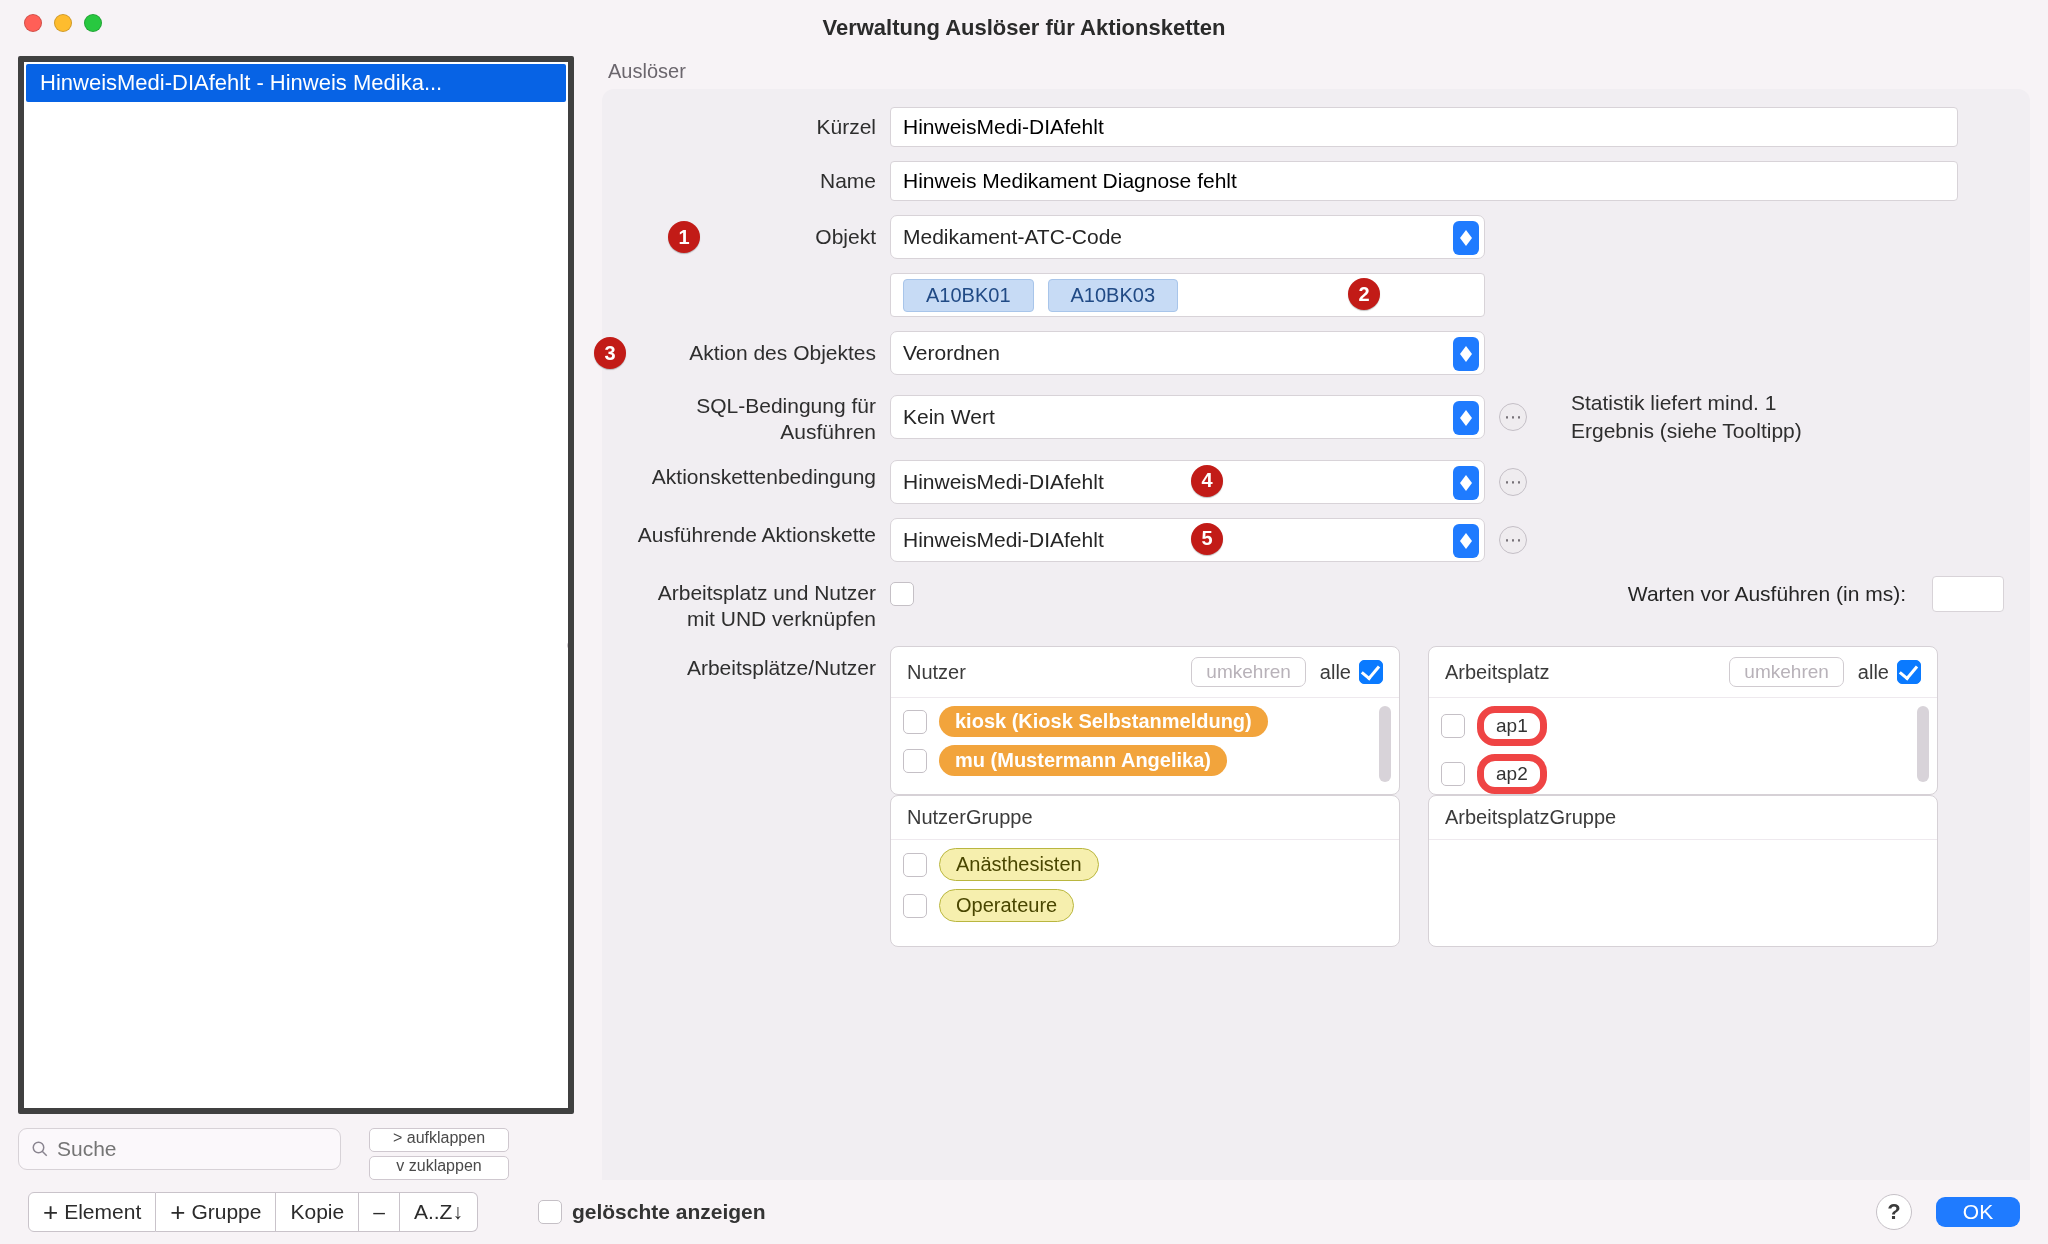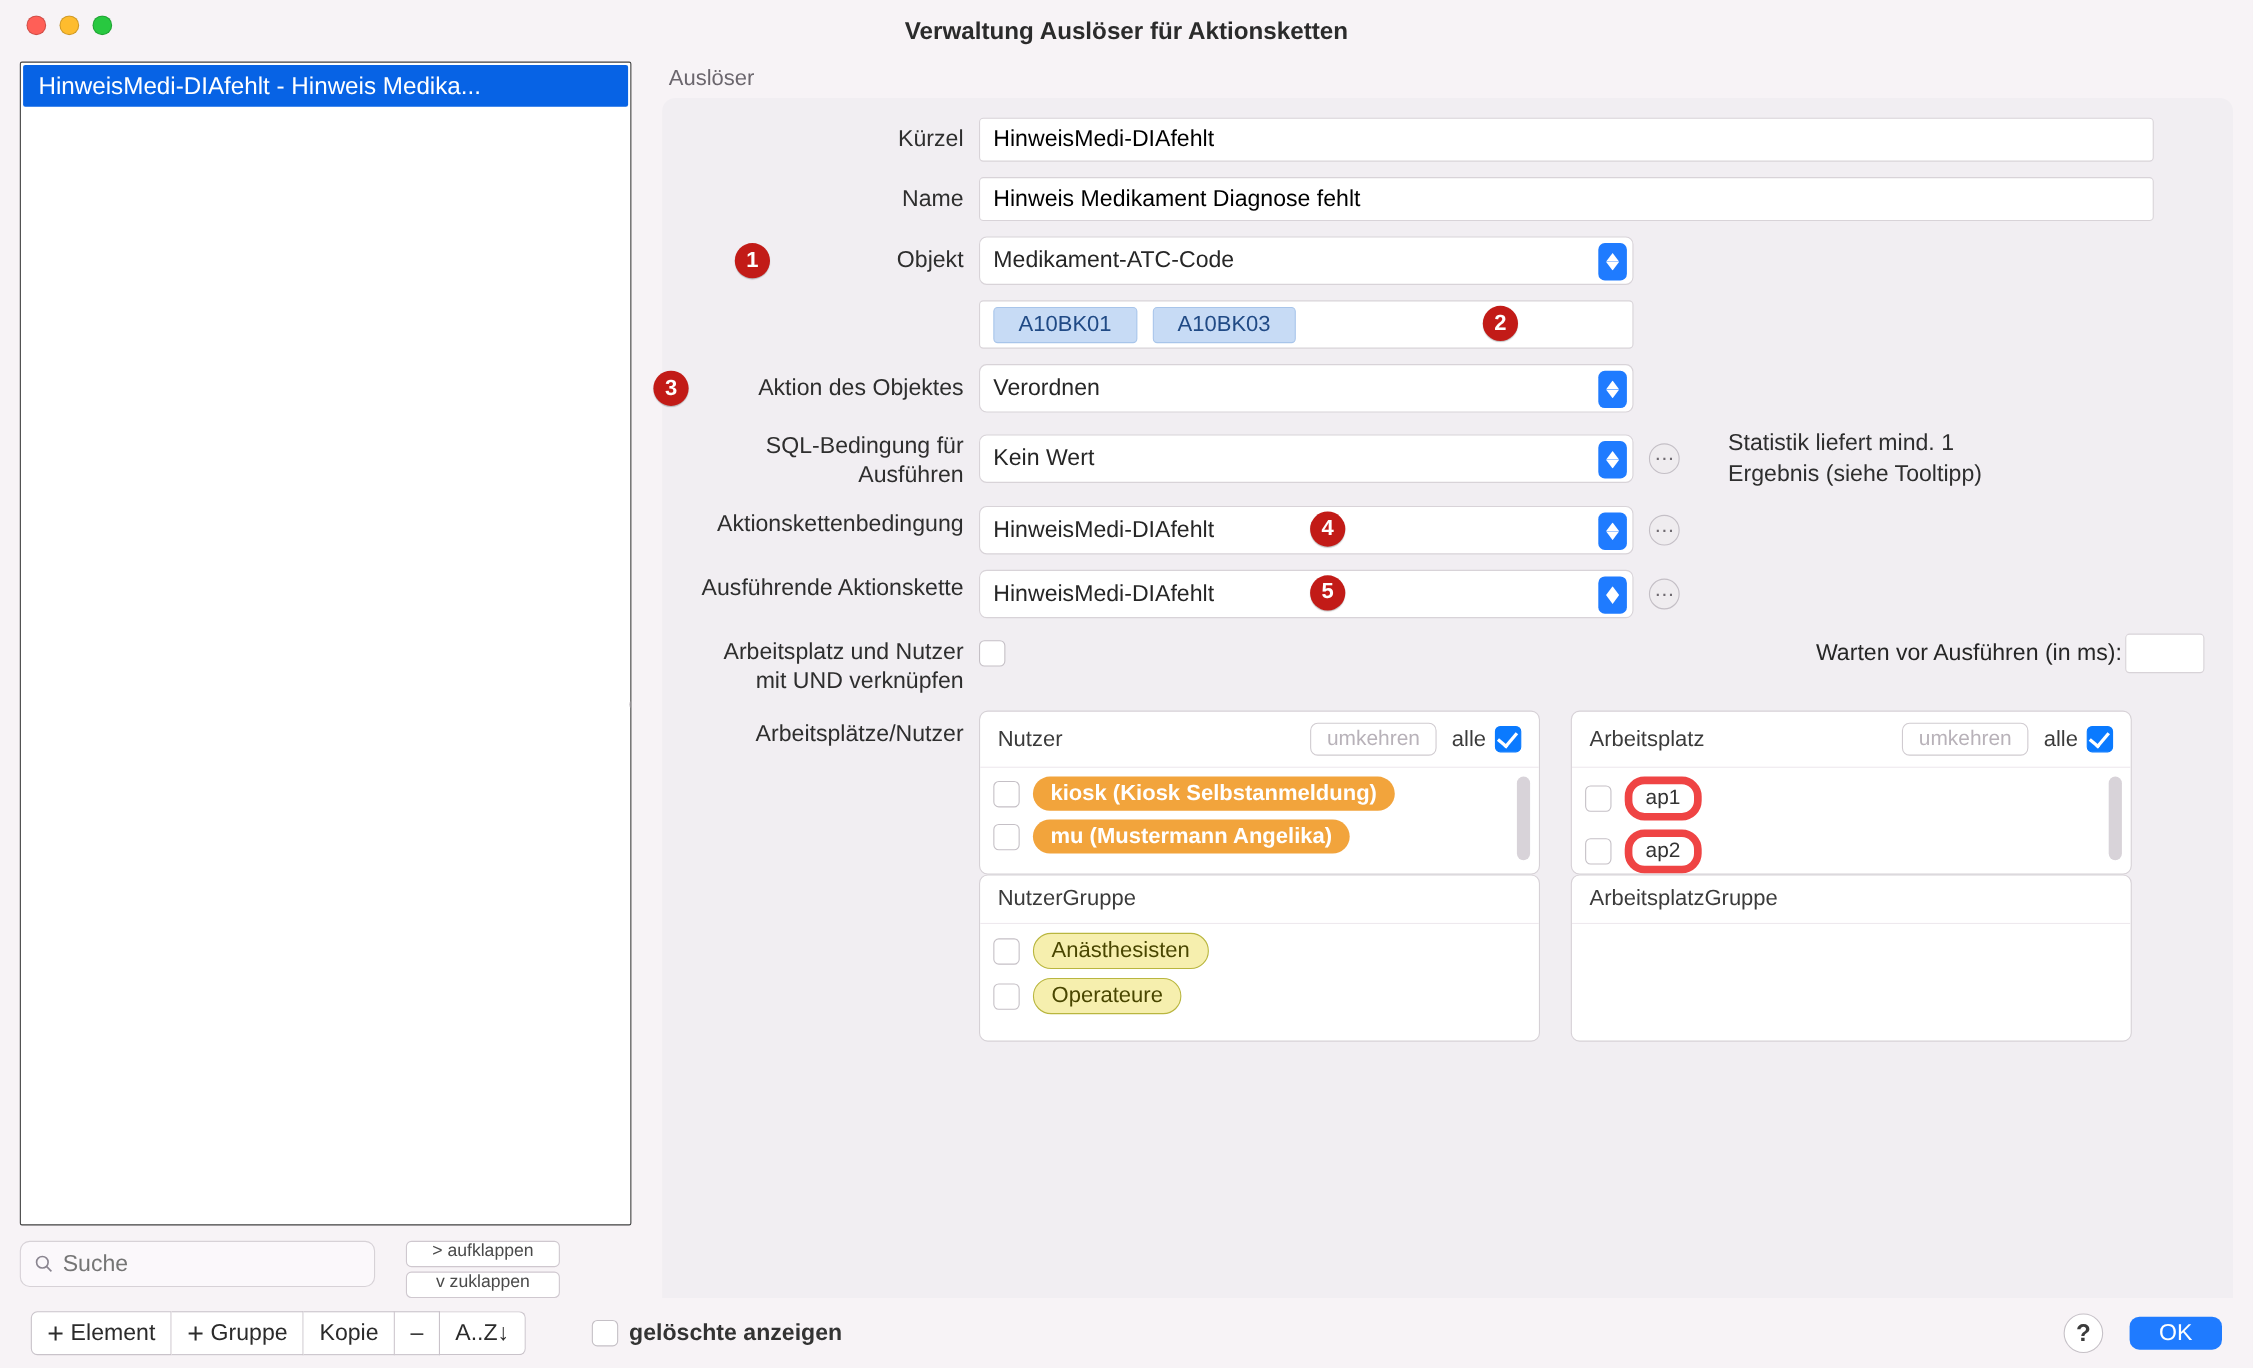--- a/index.html
+++ b/index.html
@@ -41,21 +41,21 @@
   }
 
   
   .sidebar {
     width: 556px;
     display: flex; flex-direction: column;
   }
   .tree {
     flex: 1;
     background: #fff;
-    border: 1px solid #404040;
+    border: 6px solid #404040;
     border-radius: 2px;
     padding: 2px;
     overflow: hidden;
   }
   .tree-item {
     background: #0763e5;
     color: #fff;
     padding: 6px 14px;
     border-radius: 2px;
     font-size: 22px;
@@ -176,21 +176,21 @@
     width:24px; height:24px; border:1px solid #c5c0c6; border-radius:5px;
     background:#fff;
   }
   .checkbox.checked { background:#0a7aff; border-color:#0a7aff; position:relative; }
   .checkbox.checked::after {
     content:""; position:absolute; left:5px; top:1px;
     width:8px; height:14px; border:solid #fff; border-width:0 3px 3px 0;
     transform:rotate(40deg);
   }
 
-  .wait-label { font-size:21px; margin-right:3px; }
+  .wait-label { font-size:21px; margin-right:26px; }
   .wait-input { width:72px; height:36px; background:#fff; border:1px solid #d8d3d8; border-radius:4px; }
 
   
   .pair { display:flex; gap:28px; }
   .listcol { display:flex; flex-direction:column; }
   .listbox {
     background:#fff; border:1px solid #d6d1d6; border-radius:8px;
     width:510px; overflow:hidden;
   }
   .list-head {

